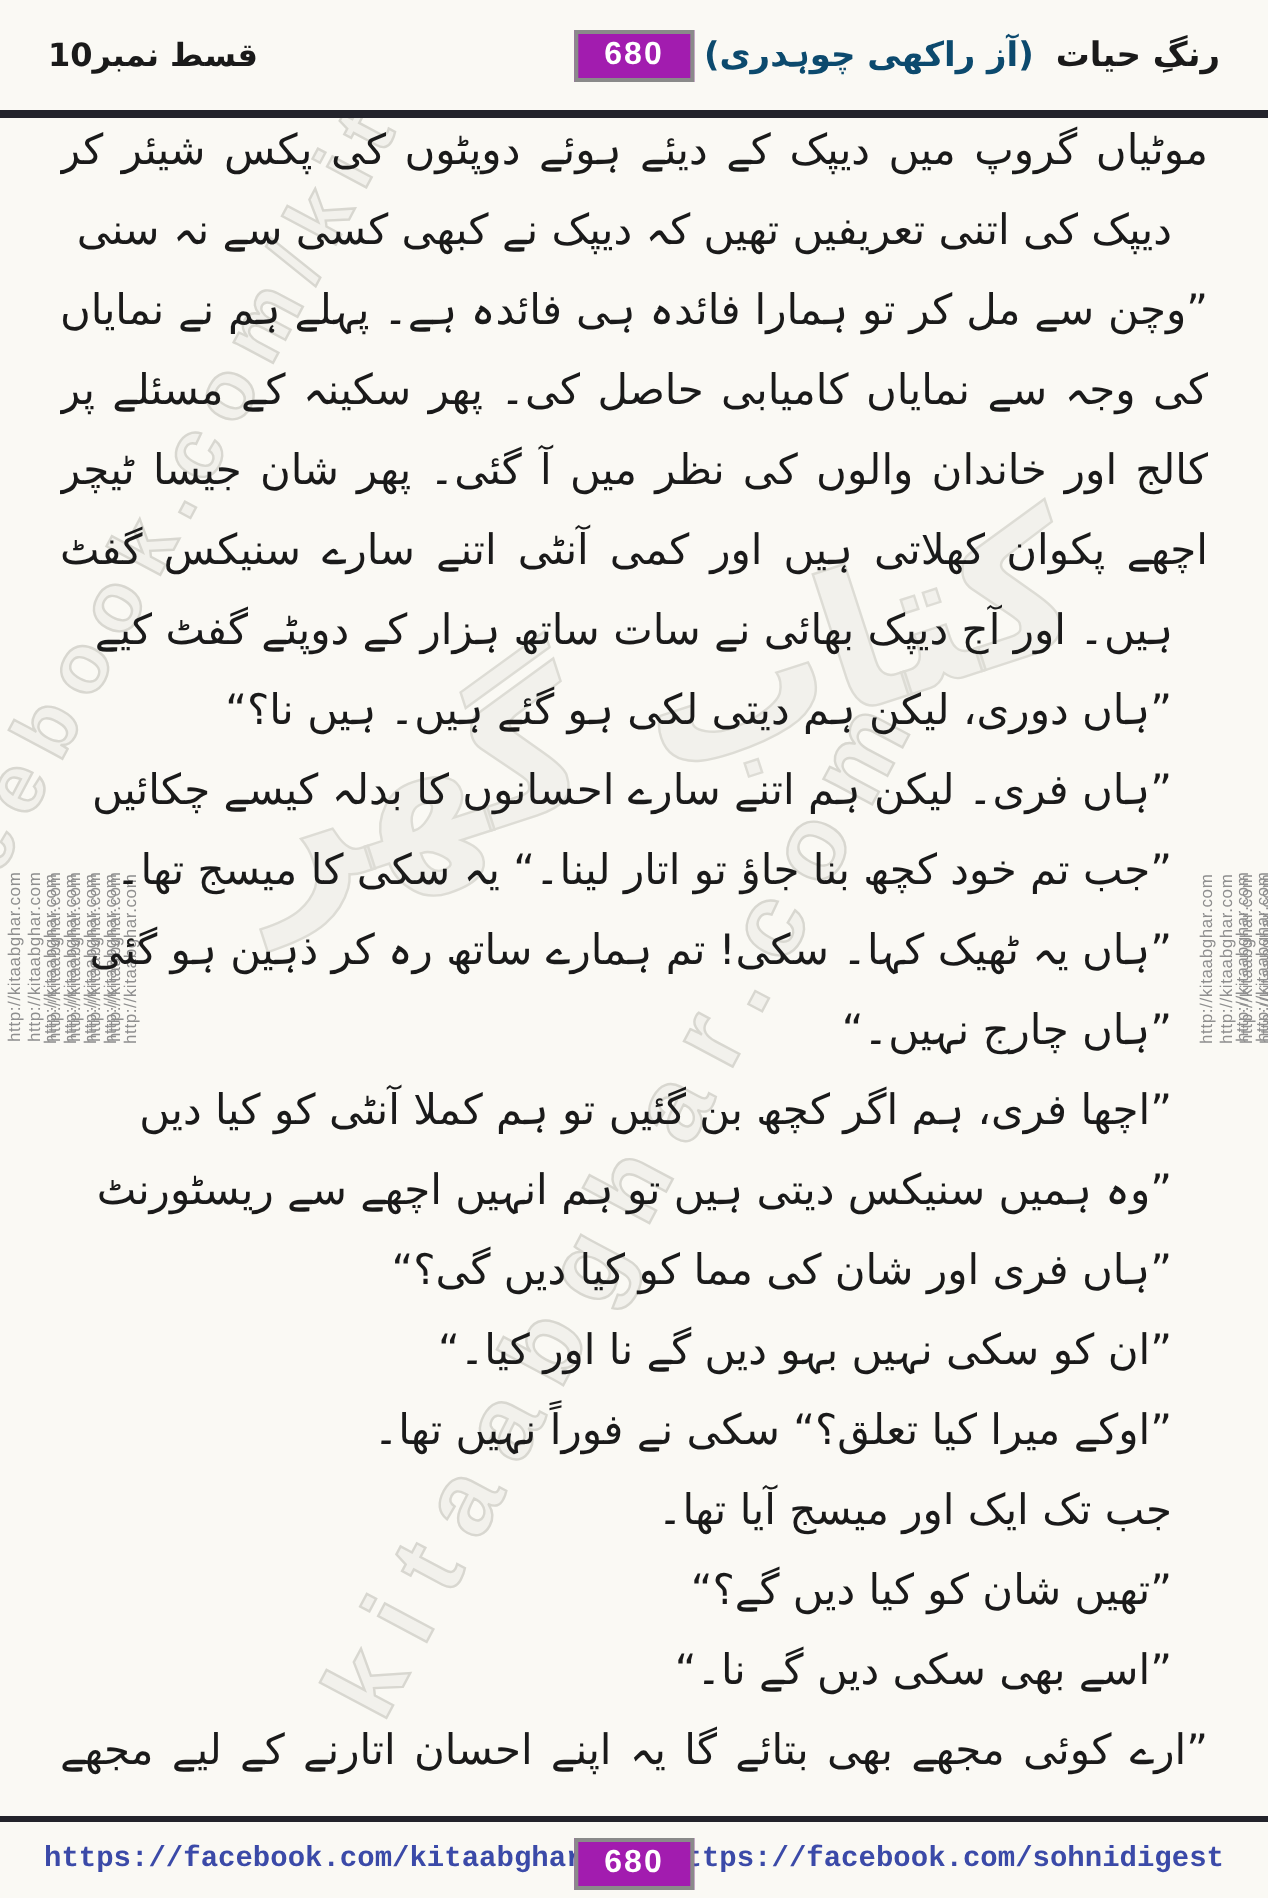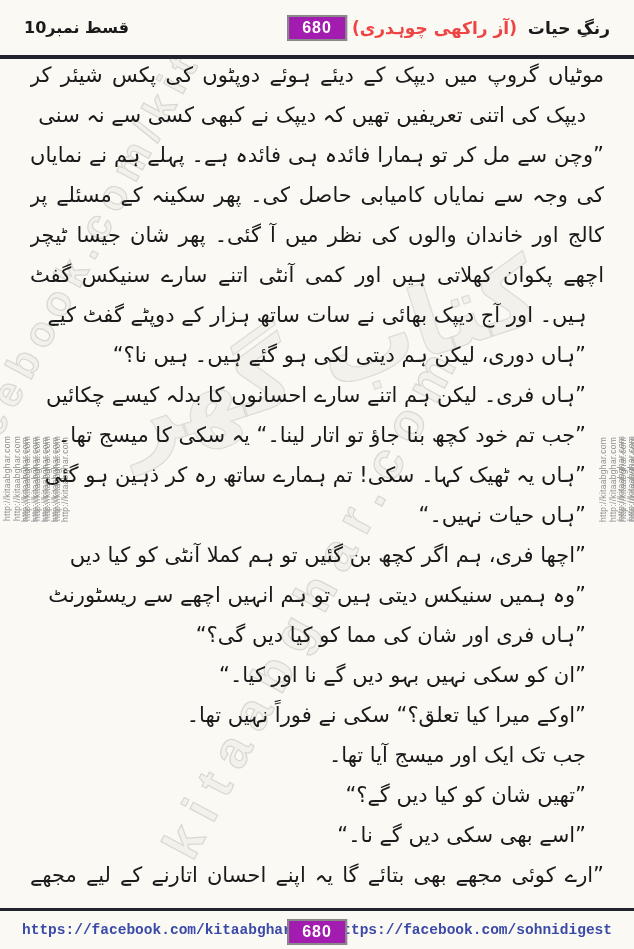--- a/index.html
+++ b/index.html
@@ -14,21 +14,21 @@
   
   .header{
     position:absolute;top:0;left:0;right:0;height:59px;
     border-bottom:4px solid #23232b;
     display:flex;align-items:center;justify-content:space-between;
     padding:0 24px;box-sizing:border-box;
     z-index:3;background:#faf9f4;
   }
   .episode{font-weight:bold;font-size:16px;direction:rtl;}
   .title{font-weight:bold;font-size:17px;direction:rtl;white-space:nowrap;}
-  .title .author{color:#ef4444;margin-right:5px;text-align:center;}
+  .title .author{color:#0c4a6e;margin-right:5px;text-align:center;}
   .badge{
     position:absolute;left:50%;top:50%;transform:translate(-50%,-50%);
     background:#a21caf;color:#ffffff;
     border:2px solid #8a8a8a;
     font-weight:bold;font-size:16px;
     padding:2px 13px;letter-spacing:1px;
     font-family:"Liberation Sans", sans-serif;
   }
   
   .footer{
@@ -133,21 +133,21 @@
     <div class="line d">دیپک کی اتنی تعریفیں تھیں کہ دیپک نے کبھی کسی سے نہ سنی ہوں۔</div>
     <div class="line j">”وچن سے مل کر تو ہمارا فائدہ ہی فائدہ ہے۔ پہلے ہم نے نمایاں نمبروں سے میٹرک میں وچن</div>
     <div class="line j">کی وجہ سے نمایاں کامیابی حاصل کی۔ پھر سکینہ کے مسئلے پر چشم دید گواہ بن کر جو آواز اٹھائی تو سارے</div>
     <div class="line j">کالج اور خاندان والوں کی نظر میں آ گئی۔ پھر شان جیسا ٹیچر بھی وچن کی وجہ سے ملا۔ آنٹی، ہمیں اچھے</div>
     <div class="line j">اچھے پکوان کھلاتی ہیں اور کمی آنٹی اتنے سارے سنیکس گفٹ کرتی ہیں۔ عافی بھائی ری چارج کرتے</div>
     <div class="line c">ہیں۔ اور آج دیپک بھائی نے سات ساتھ ہزار کے دوپٹے گفٹ کیے ہیں۔“</div>
     <div class="line d">”ہاں دوری، لیکن ہم دیتی لکی ہو گئے ہیں۔ ہیں نا؟“</div>
     <div class="line d">”ہاں فری۔ لیکن ہم اتنے سارے احسانوں کا بدلہ کیسے چکائیں گی۔“</div>
     <div class="line d">”جب تم خود کچھ بنا جاؤ تو اتار لینا۔“ یہ سکی کا میسج تھا۔</div>
     <div class="line d">”ہاں یہ ٹھیک کہا۔ سکی! تم ہمارے ساتھ رہ کر ذہین ہو گئی ہو۔“</div>
-    <div class="line d">”ہاں حیات نہیں۔“</div>
+    <div class="line d">”ہاں چارج نہیں۔“</div>
     <div class="line d">”اچھا فری، ہم اگر کچھ بن گئیں تو ہم کملا آنٹی کو کیا دیں گی؟“</div>
     <div class="line d">”وہ ہمیں سنیکس دیتی ہیں تو ہم انہیں اچھے سے ریسٹورنٹ میں کھانا کھلائیں گی۔“</div>
     <div class="line d">”ہاں فری اور شان کی مما کو کیا دیں گی؟“</div>
     <div class="line d">”ان کو سکی نہیں بہو دیں گے نا اور کیا۔“</div>
     <div class="line d">”اوکے میرا کیا تعلق؟“ سکی نے فوراً نہیں تھا۔</div>
     <div class="line d">جب تک ایک اور میسج آیا تھا۔</div>
     <div class="line d">”تھیں شان کو کیا دیں گے؟“</div>
     <div class="line d">”اسے بھی سکی دیں گے نا۔“</div>
     <div class="line j">”ارے کوئی مجھے بھی بتائے گا یہ اپنے احسان اتارنے کے لیے مجھے کیوں دیا جا رہا ہے۔“</div>
   </div>

